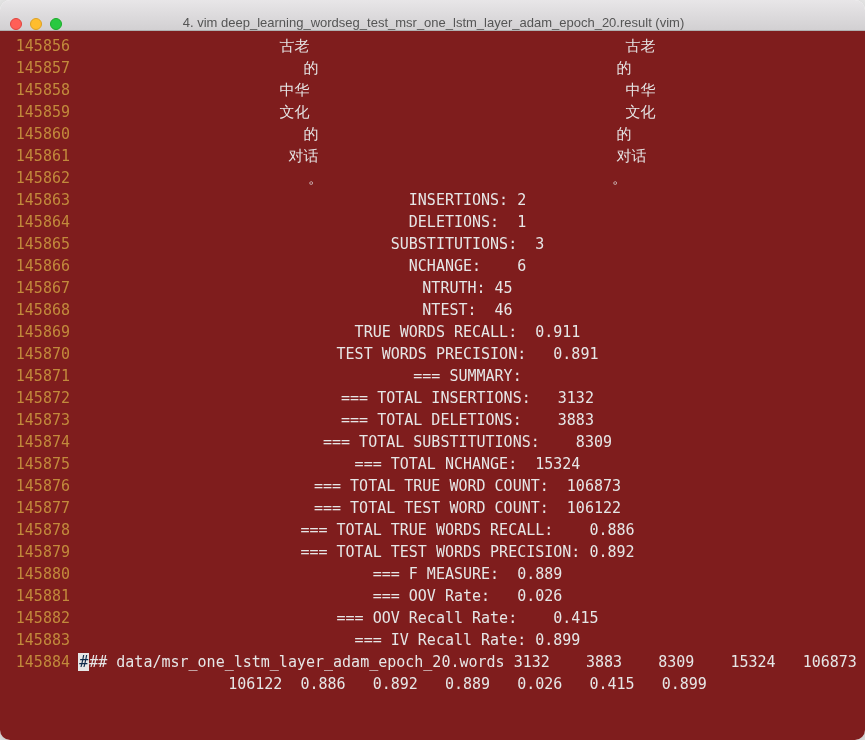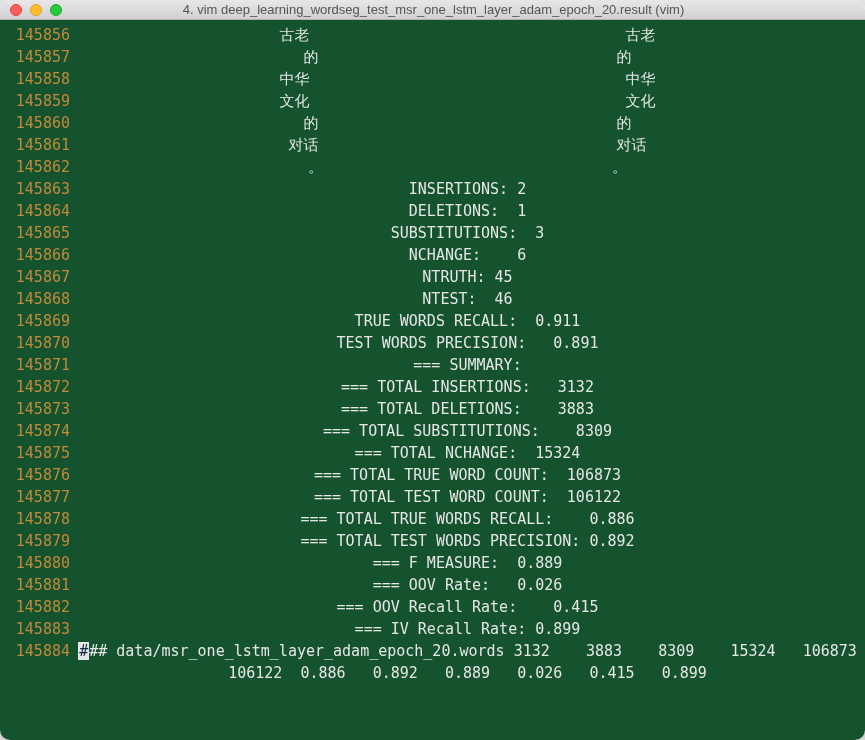--- a/index.html
+++ b/index.html
@@ -15,25 +15,25 @@
     width: 865px;
     height: 740px;
     background: #fff;
     border-radius: 10px 10px 10px 10px;
     box-shadow: 0 4px 20px rgba(0,0,0,0.3);
     overflow: hidden;
     display: flex;
     flex-direction: column;
   }
   .titlebar {
-    height: 20px;
+    height: 31px;
     background: linear-gradient(#e8e6e8, #d2d0d2);
     border-bottom: 1px solid #b0b0b0;
     display: flex;
-    align-items: center;
+    align-items: flex-end;
     padding: 0 10px;
     flex-shrink: 0;
   }
   .traffic-lights { display: flex; gap: 8px; margin-right: 10px; }
   .tl { width: 12px; height: 12px; border-radius: 50%; }
   .tl.red { background: #ff5f57; border: 0.5px solid #e0443e; }
   .tl.yellow { background: #ffbd2e; border: 0.5px solid #dea123; }
   .tl.green { background: #28c940; border: 0.5px solid #1aab29; }
   .title {
     flex: 1;
@@ -41,21 +41,21 @@
     font-family: -apple-system, "Helvetica Neue", sans-serif;
     font-size: 13px;
     color: #555;
     margin-left: -60px;
     white-space: nowrap;
     overflow: hidden;
     text-overflow: ellipsis;
   }
   .terminal {
     flex: 1;
-    background: #14532d;
+    background: #7f1d1d;
     padding: 4px 8px 12px 8px;
     font-size: 15px;
     line-height: 22px;
     color: #e6e6e6;
     white-space: pre;
     overflow: hidden;
   }
   .row { display: flex; }
   .lineno {
     color: #c28a3c;

